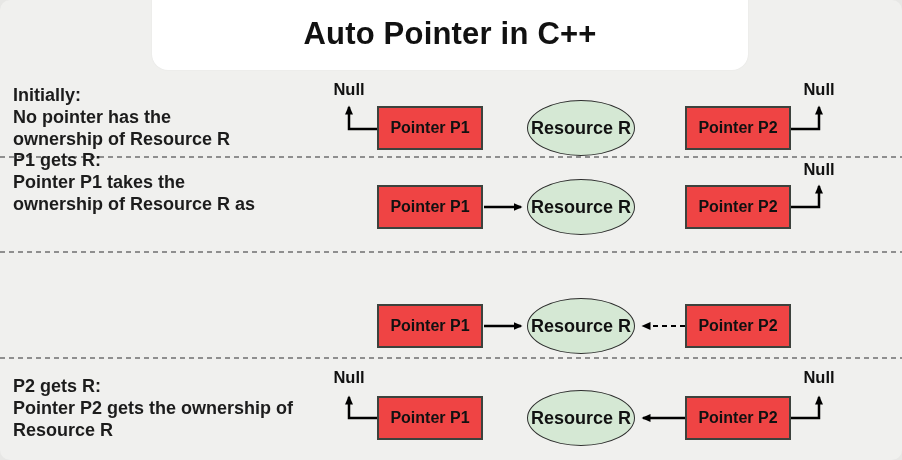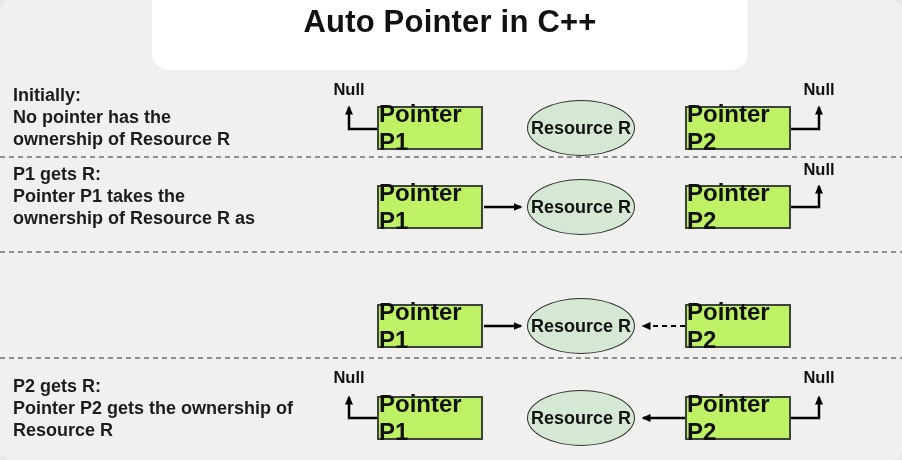--- a/index.html
+++ b/index.html
@@ -9,36 +9,36 @@
     font-family:"Liberation Sans","DejaVu Sans",sans-serif;
     color:#1c1c1c;
   }
   .title-card{
     position:absolute;left:152px;top:-18px;width:596px;height:88px;
     background:#ffffff;border-radius:16px;
     display:flex;align-items:flex-end;justify-content:center;
     box-shadow:0 0 2px rgba(0,0,0,0.06);
   }
   .title-card .title{
-    font-size:31px;font-weight:bold;line-height:1;margin-bottom:33px;
+    font-size:31px;font-weight:bold;line-height:1;margin-bottom:21px;
     letter-spacing:0.2px;color:#111;
   }
   .row-text{
     position:absolute;left:13px;font-size:18px;font-weight:bold;
     line-height:22px;color:#1c1c1c;white-space:nowrap;
   }
   .sep{
     position:absolute;left:0;width:902px;height:2px;
     background:repeating-linear-gradient(90deg,#8f8f8f 0 5px,transparent 5px 9px);
   }
   .pbox{
     position:absolute;width:106px;height:44px;box-sizing:border-box;
-    background:#bef264;border:2px solid #3d423d;
+    background:#ef4444;border:2px solid #3d423d;
     display:flex;align-items:center;justify-content:center;
-    font-size:24px;font-weight:bold;color:#111;
+    font-size:16px;font-weight:bold;color:#111;
   }
   .ellipse{
     position:absolute;width:108px;height:56px;box-sizing:border-box;
     background:#d5e8d4;border:1.5px solid #2e2e2e;border-radius:50%;
     display:flex;align-items:center;justify-content:center;
     font-size:18px;font-weight:bold;color:#111;
   }
   .null-label{
     position:absolute;width:44px;text-align:center;
     font-size:16.5px;font-weight:bold;color:#111;
@@ -57,21 +57,21 @@
   <div class="sep" style="top:156px"></div>
   <div class="sep" style="top:251px"></div>
   <div class="sep" style="top:357px"></div>
 
   <div class="row-text" style="top:84px">
     <div>Initially:</div>
     <div>No pointer has the</div>
     <div>ownership of Resource R</div>
   </div>
 
-  <div class="row-text" style="top:163px">
+  <div class="row-text" style="top:149px">
     <div>P1 gets R:</div>
     <div>Pointer P1 takes the</div>
     <div>ownership of Resource R as</div>
   </div>
 
 
   <div class="row-text" style="top:375px">
     <div>P2 gets R:</div>
     <div>Pointer P2 gets the ownership of</div>
     <div>Resource R</div>

